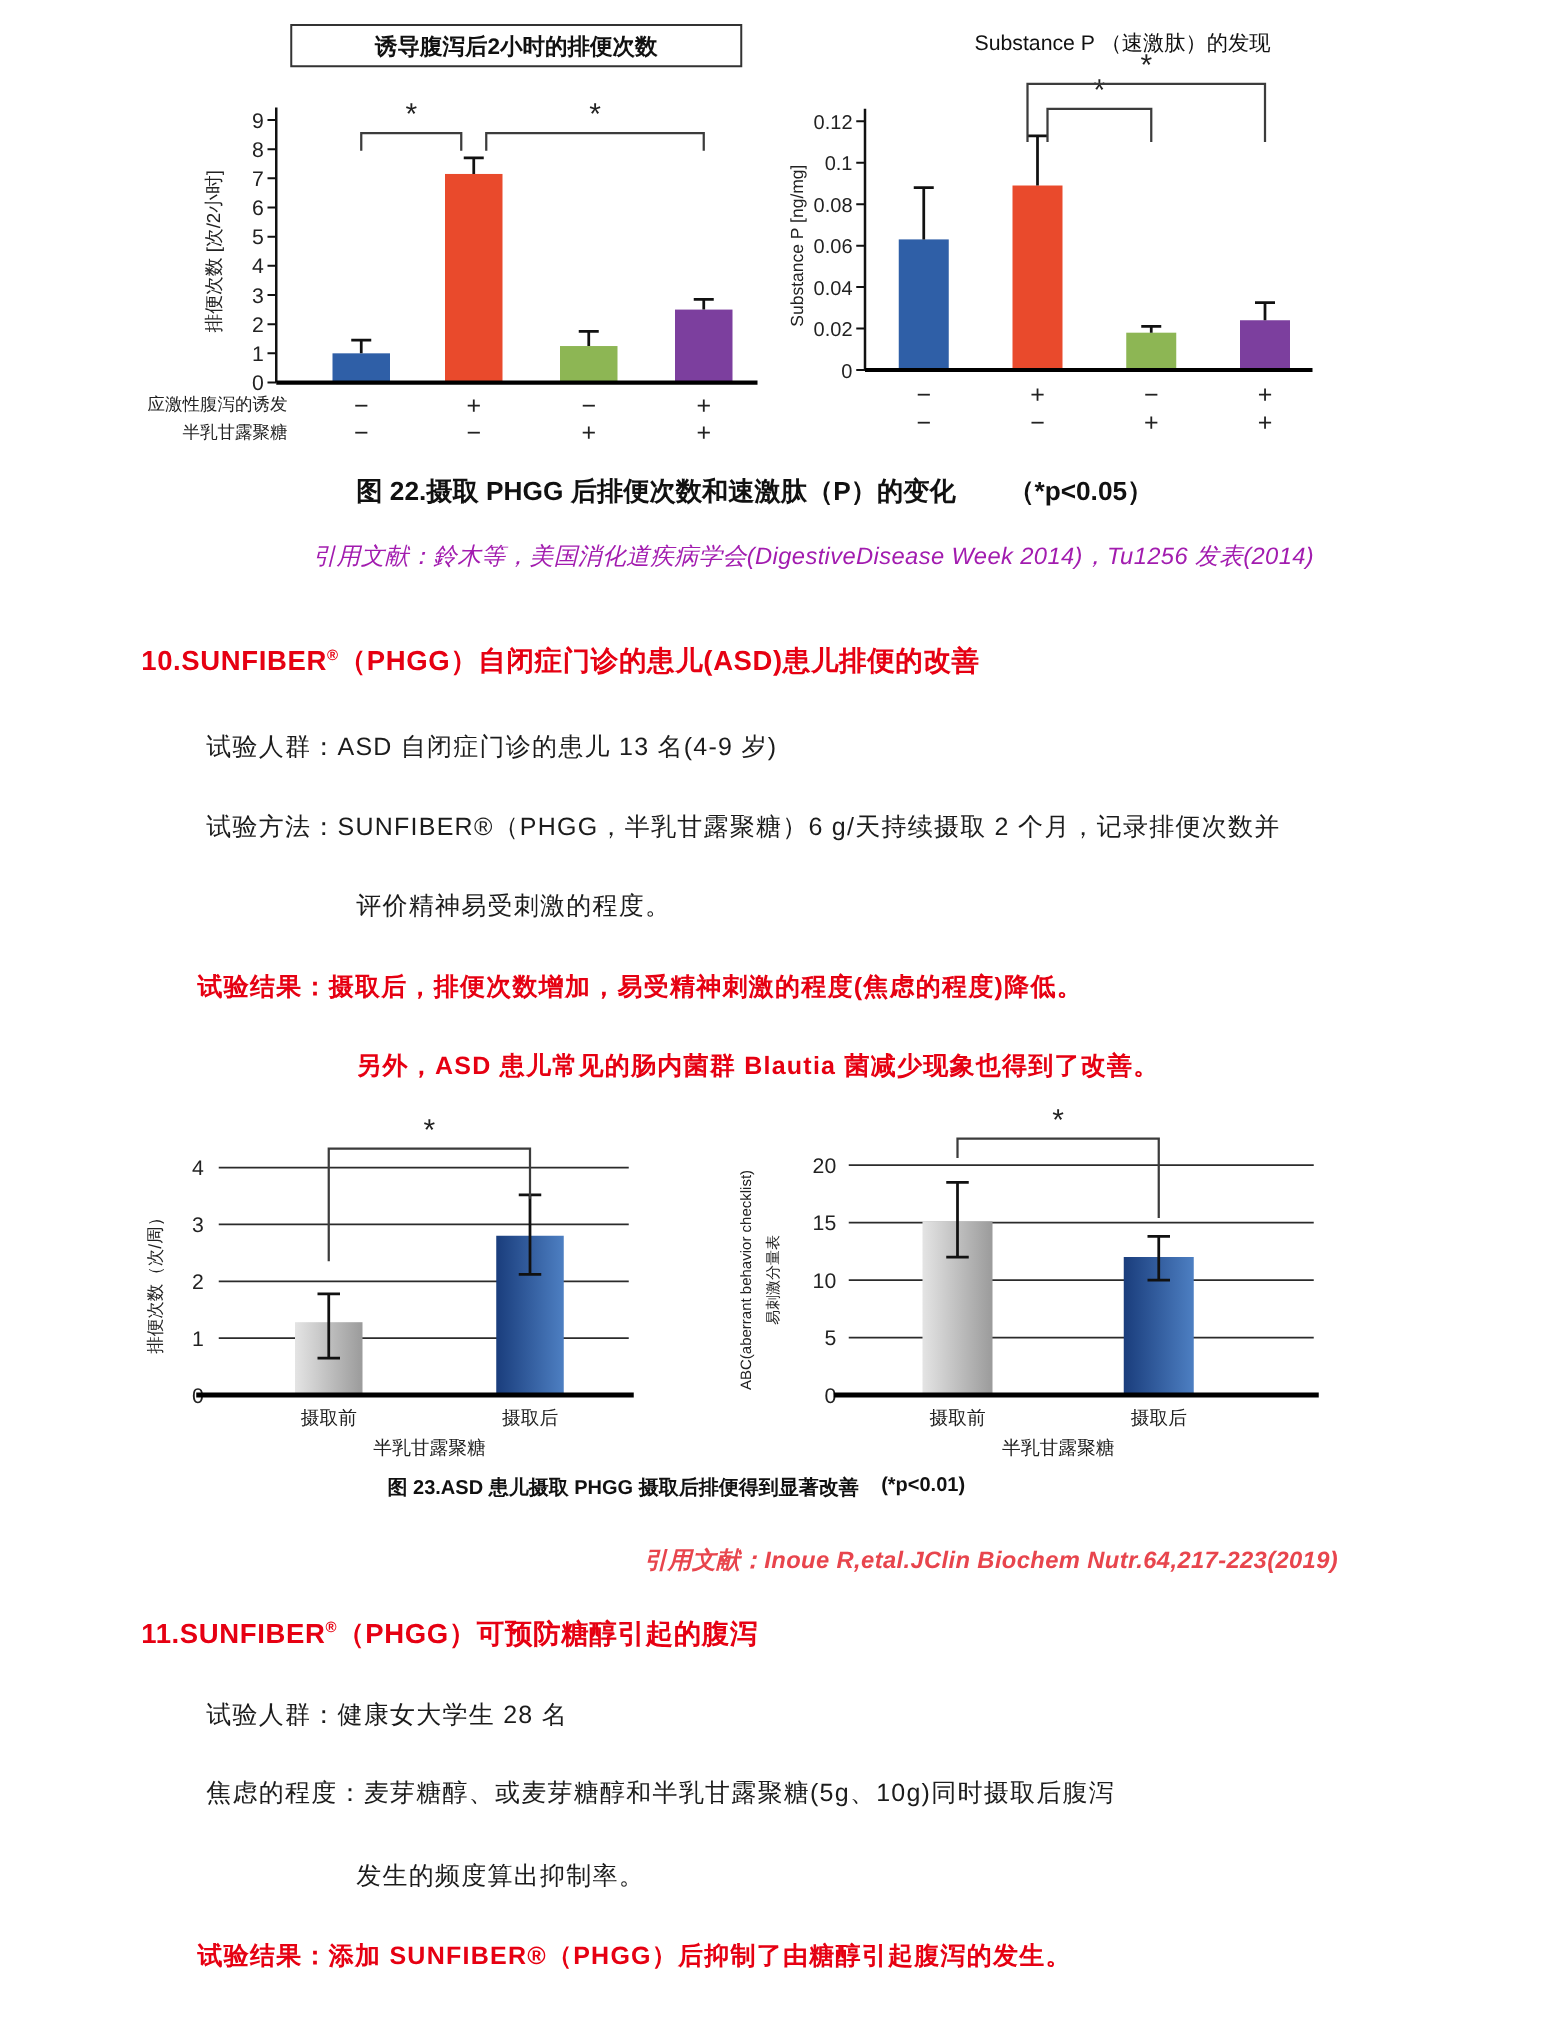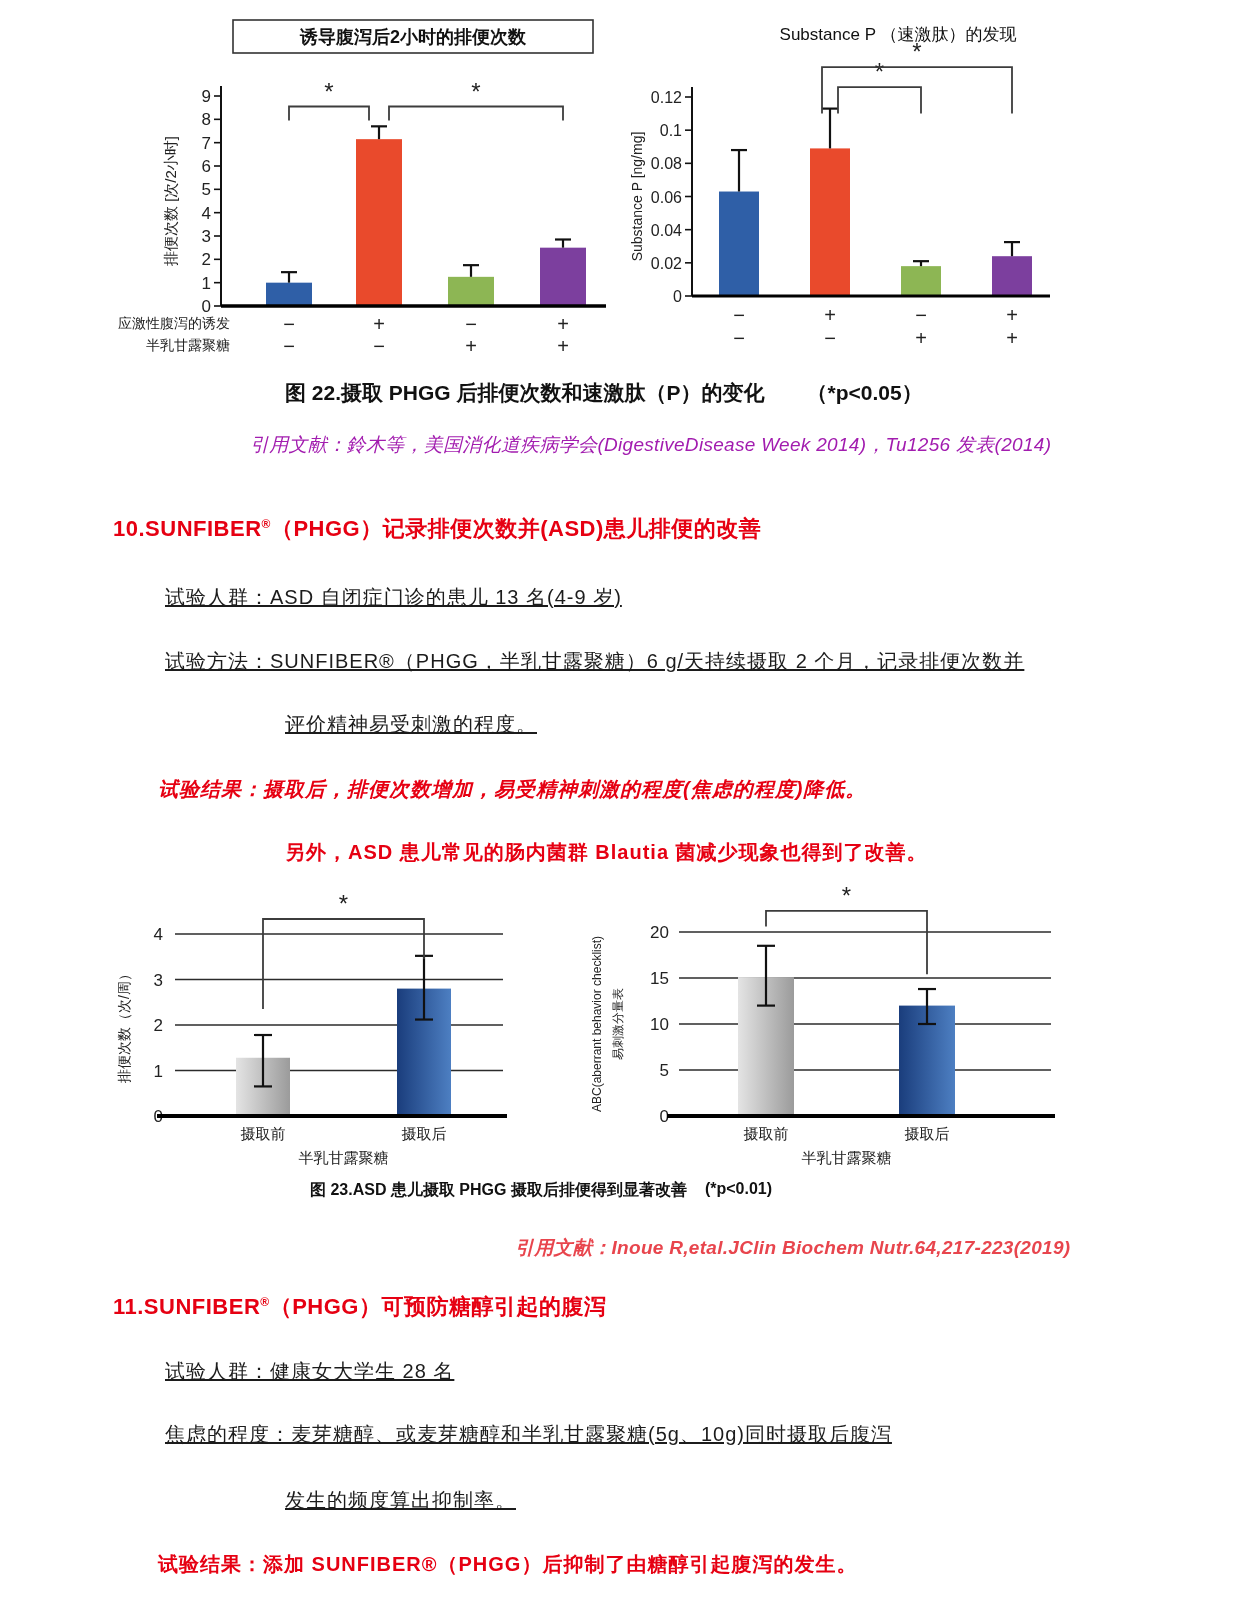--- a/index.html
+++ b/index.html
@@ -5,21 +5,21 @@
   html,body{margin:0;padding:0;background:#fff;}
   .page{position:relative;width:1240px;height:1622px;background:#ffffff;overflow:hidden;
         font-family:"Liberation Sans","DejaVu Sans",sans-serif;color:#1c1c1c;}
   .abs{position:absolute;white-space:nowrap;}
   .figrow{position:absolute;display:flex;}
   .cap{font-weight:bold;font-size:21px;color:#111;display:flex;}
   .cap .gap{display:inline-block;width:42px;}
   .cite{font-style:italic;font-size:19px;color:#a21caf;letter-spacing:0.3px;}
   .heading{font-weight:bold;font-size:22px;color:#e60012;letter-spacing:0.5px;}
   .heading sup{font-size:12px;}
-  .body-line{font-size:20px;color:#1c1c1c;letter-spacing:1px;text-decoration:underline;}
+  .body-line{font-size:20px;color:#1c1c1c;letter-spacing:1px;}
   .result-line{font-size:20px;font-weight:bold;color:#e60012;letter-spacing:1px;}
   .cite-red{font-style:italic;font-size:19px;color:#e8454d;font-weight:bold;letter-spacing:0.3px;}
   svg{display:block;}
   svg text{font-family:"Liberation Sans","DejaVu Sans",sans-serif;}
 </style>
 </head>
 <body>
 
 <div class="page">
 
@@ -127,26 +127,26 @@
 
   <div class="abs cap" style="left:285px;top:379px;">
     <span>图 22.摄取 PHGG 后排便次数和速激肽（P）的变化</span>
     <span class="gap"></span>
     <span>（*p&lt;0.05）</span>
   </div>
 
   <div class="abs cite" style="left:250px;top:432px;">引用文献：鈴木等，美国消化道疾病学会(DigestiveDisease Week 2014)，Tu1256 发表(2014)</div>
 
   <div class="abs heading" style="left:113px;top:514px;">
-    <span>10.SUNFIBER</span><sup>®</sup><span>（PHGG）记录排便次数并(ASD)患儿排便的改善</span>
+    <span>10.SUNFIBER</span><sup>®</sup><span>（PHGG）自闭症门诊的患儿(ASD)患儿排便的改善</span>
   </div>
   <div class="abs body-line" style="left:165px;top:584px;">试验人群：ASD 自闭症门诊的患儿 13 名(4-9 岁)</div>
   <div class="abs body-line" style="left:165px;top:648px;">试验方法：SUNFIBER®（PHGG，半乳甘露聚糖）6 g/天持续摄取 2 个月，记录排便次数并</div>
   <div class="abs body-line" style="left:285px;top:711px;">评价精神易受刺激的程度。</div>
-  <div class="abs result-line" style="left:158px;top:776px;font-style:italic;">试验结果：摄取后，排便次数增加，易受精神刺激的程度(焦虑的程度)降低。</div>
+  <div class="abs result-line" style="left:158px;top:776px;">试验结果：摄取后，排便次数增加，易受精神刺激的程度(焦虑的程度)降低。</div>
   <div class="abs result-line" style="left:285px;top:839px;">另外，ASD 患儿常见的肠内菌群 Blautia 菌减少现象也得到了改善。</div>
 
   <div class="figrow" style="left:105px;top:866px;gap:12px;">
     <svg id="fig23-left" viewBox="0 0 470 304" width="470" height="304">
         <defs>
           <linearGradient id="fig23-left-g0" x1="0" y1="0" x2="1" y2="0">
             <stop offset="0%" stop-color="#e4e4e4"></stop>
             <stop offset="100%" stop-color="#9b9b9b"></stop>
           </linearGradient>
           <linearGradient id="fig23-left-g1" x1="0" y1="0" x2="1" y2="0">

